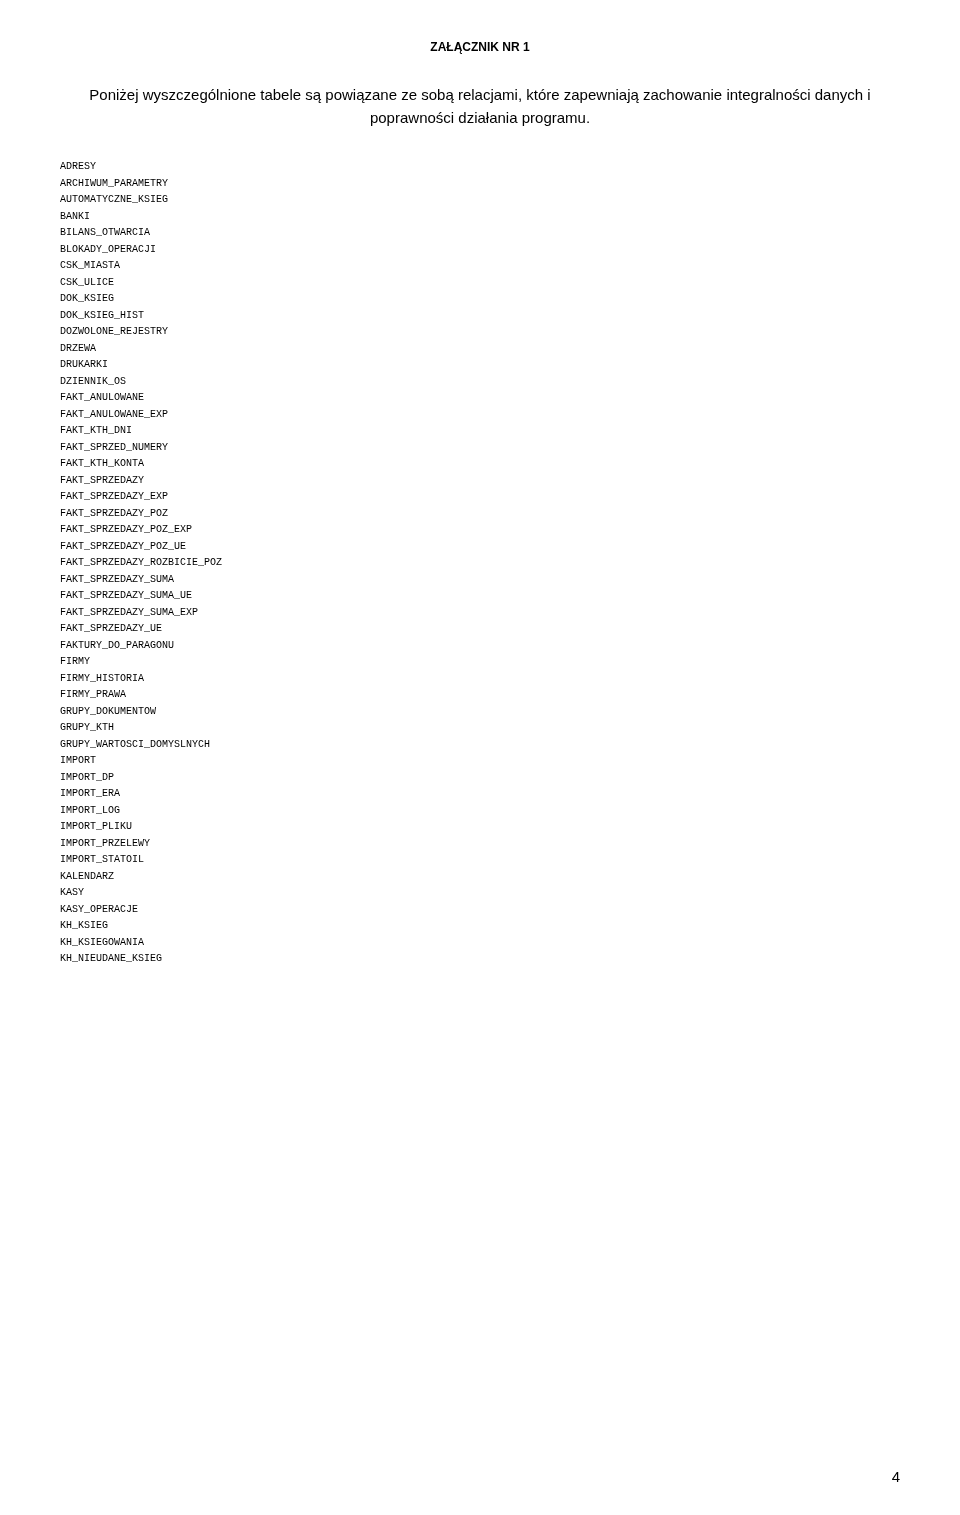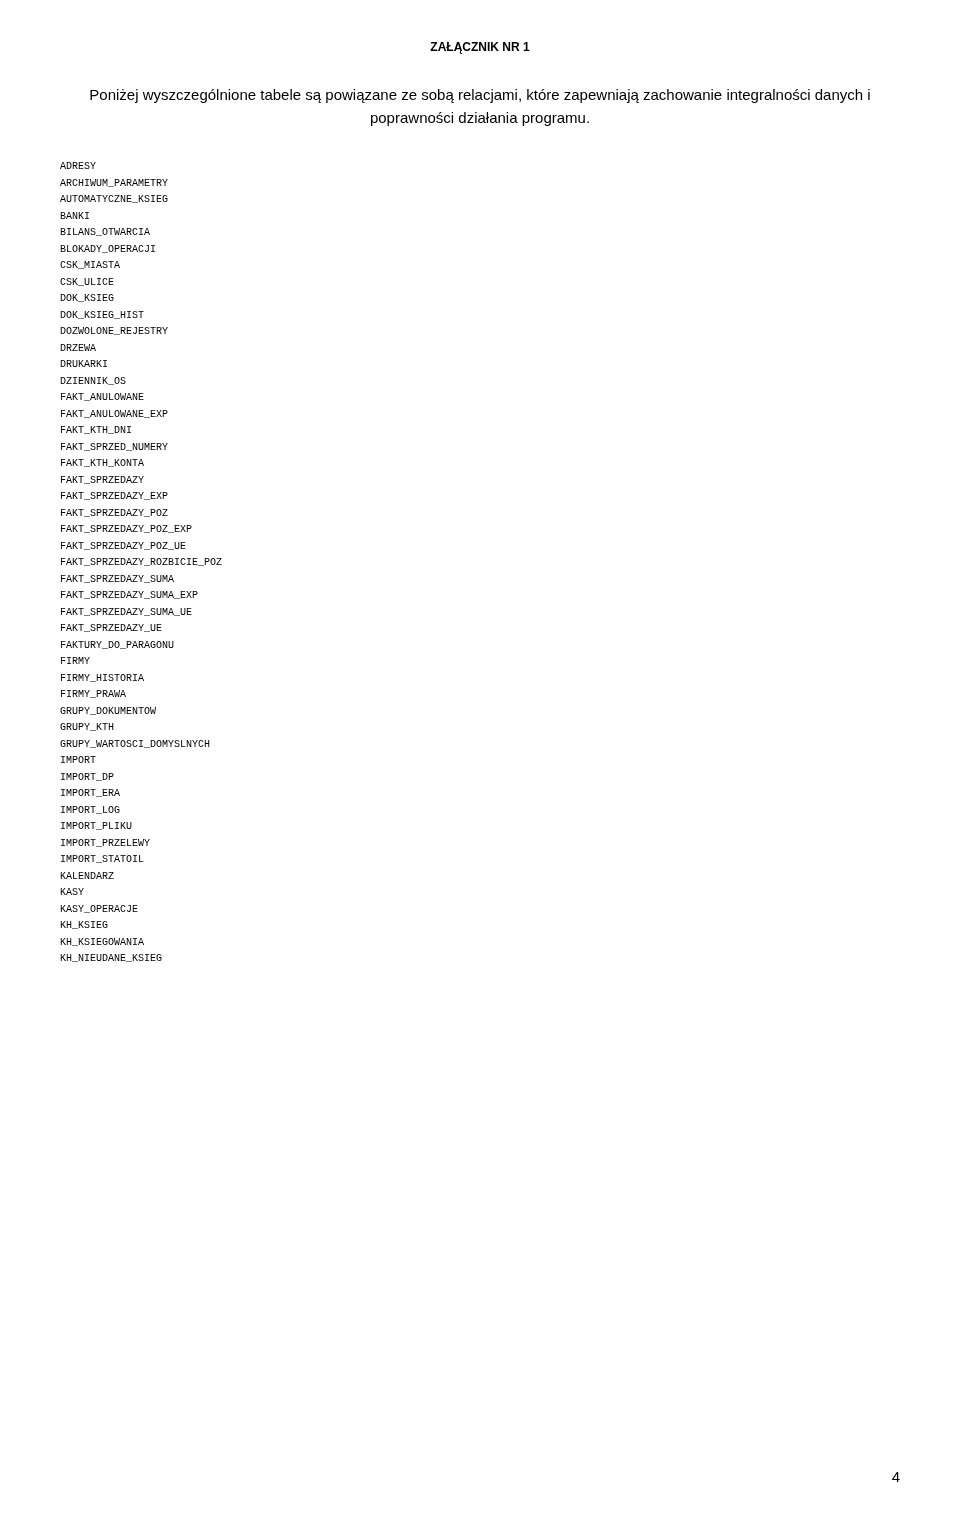--- a/index.html
+++ b/index.html
@@ -82,22 +82,22 @@
     <div>FAKT_KTH_DNI</div>
     <div>FAKT_SPRZED_NUMERY</div>
     <div>FAKT_KTH_KONTA</div>
     <div>FAKT_SPRZEDAZY</div>
     <div>FAKT_SPRZEDAZY_EXP</div>
     <div>FAKT_SPRZEDAZY_POZ</div>
     <div>FAKT_SPRZEDAZY_POZ_EXP</div>
     <div>FAKT_SPRZEDAZY_POZ_UE</div>
     <div>FAKT_SPRZEDAZY_ROZBICIE_POZ</div>
     <div>FAKT_SPRZEDAZY_SUMA</div>
+    <div>FAKT_SPRZEDAZY_SUMA_UE</div>
     <div>FAKT_SPRZEDAZY_SUMA_EXP</div>
-    <div>FAKT_SPRZEDAZY_SUMA_UE</div>
     <div>FAKT_SPRZEDAZY_UE</div>
     <div>FAKTURY_DO_PARAGONU</div>
     <div>FIRMY</div>
     <div>FIRMY_HISTORIA</div>
     <div>FIRMY_PRAWA</div>
     <div>GRUPY_DOKUMENTOW</div>
     <div>GRUPY_KTH</div>
     <div>GRUPY_WARTOSCI_DOMYSLNYCH</div>
     <div>IMPORT</div>
     <div>IMPORT_DP</div>

